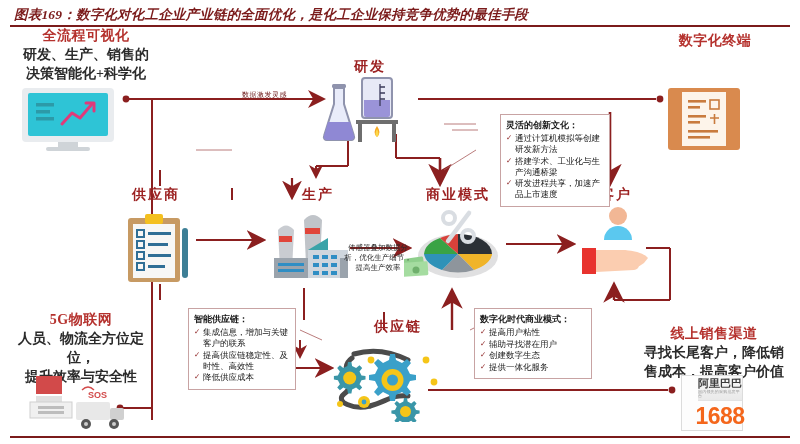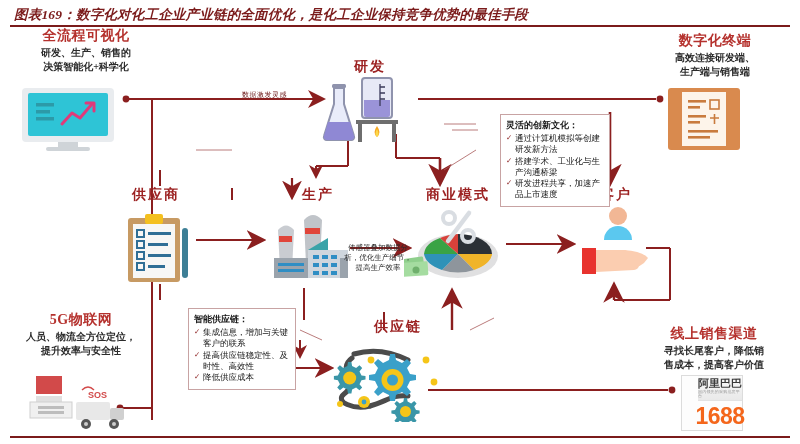--- a/index.html
+++ b/index.html
@@ -26,21 +26,21 @@
 
   
   .corner{position:absolute;text-align:center;}
   .corner .c-title{
     font-family:"Liberation Serif","DejaVu Serif",serif;
     font-weight:bold;font-size:14px;color:#b5322e;line-height:1.15;
     letter-spacing:.5px;
   }
   .corner .c-sub{
     font-family:"Liberation Serif","DejaVu Serif",serif;
-    font-weight:bold;font-size:10px;color:#2b2b2b;line-height:1.35;margin-top:2px;
+    font-weight:bold;font-size:14px;color:#2b2b2b;line-height:1.35;margin-top:2px;
   }
 
   
   .node-label{
     position:absolute;
     font-family:"Liberation Serif","DejaVu Serif",serif;
     font-weight:bold;font-size:14px;color:#9c2222;letter-spacing:2px;
     white-space:nowrap;text-align:center;
   }
 
@@ -227,22 +227,20 @@
         <path d="M34,31 L44,20 L52,25 L64,11" stroke="#e03a7a" stroke-width="3" fill="none" stroke-linecap="round" stroke-linejoin="round"></path>
         <path d="M58,10 L66,10 L66,18" stroke="#e03a7a" stroke-width="3" fill="none" stroke-linecap="round" stroke-linejoin="round"></path>
       </svg>
     </div>
     <div class="mon-stand"></div>
     <div class="mon-base"></div>
   </div>
 
   <div class="corner" style="left:640px;top:33px;width:150px;">
     <div class="c-title">数字化终端</div>
-    <div class="c-sub" style="white-space:pre-line;">高效连接研发端、
-生产端与销售端</div>
   </div>
   <div class="terminal">
     <div class="term-page">
       <svg width="44" height="54" viewBox="0 0 44 54">
         <rect x="6" y="8" width="18" height="2.6" fill="#c97b3e"></rect>
         <rect x="6" y="14" width="12" height="2.6" fill="#c97b3e"></rect>
         <rect x="6" y="23" width="18" height="2.6" fill="#c97b3e"></rect>
         <rect x="6" y="29" width="12" height="2.6" fill="#c97b3e"></rect>
         <rect x="28" y="8" width="9" height="9" fill="none" stroke="#c97b3e" stroke-width="1.6"></rect>
         <path d="M28,26 L37,26 M32.5,22 L32.5,32" stroke="#c97b3e" stroke-width="1.6"></path>
@@ -426,19 +424,28 @@
 
   <div class="card" style="left:188px;top:308px;width:108px;">
     <div class="c-head">智能供应链：</div>
     <ul>
       <li>集成信息，增加与关键客户的联系</li>
       <li>提高供应链稳定性、及时性、高效性</li>
       <li>降低供应成本</li>
     </ul>
   </div>
 
+  <div class="card" style="left:474px;top:308px;width:118px;">
+    <div class="c-head">数字化时代商业模式：</div>
+    <ul>
+      <li>提高用户粘性</li>
+      <li>辅助寻找潜在用户</li>
+      <li>创建数字生态</li>
+      <li>提供一体化服务</li>
+    </ul>
+  </div>
 
   <div class="flow-note" style="left:242px;top:90px;">数据激发灵感</div>
   <div class="annot" style="left:344px;top:243px;width:68px;white-space:pre-line;">传感器叠加数据分
 析，优化生产细节，
 提高生产效率</div>
 
 </div>
 
 </body></html>

